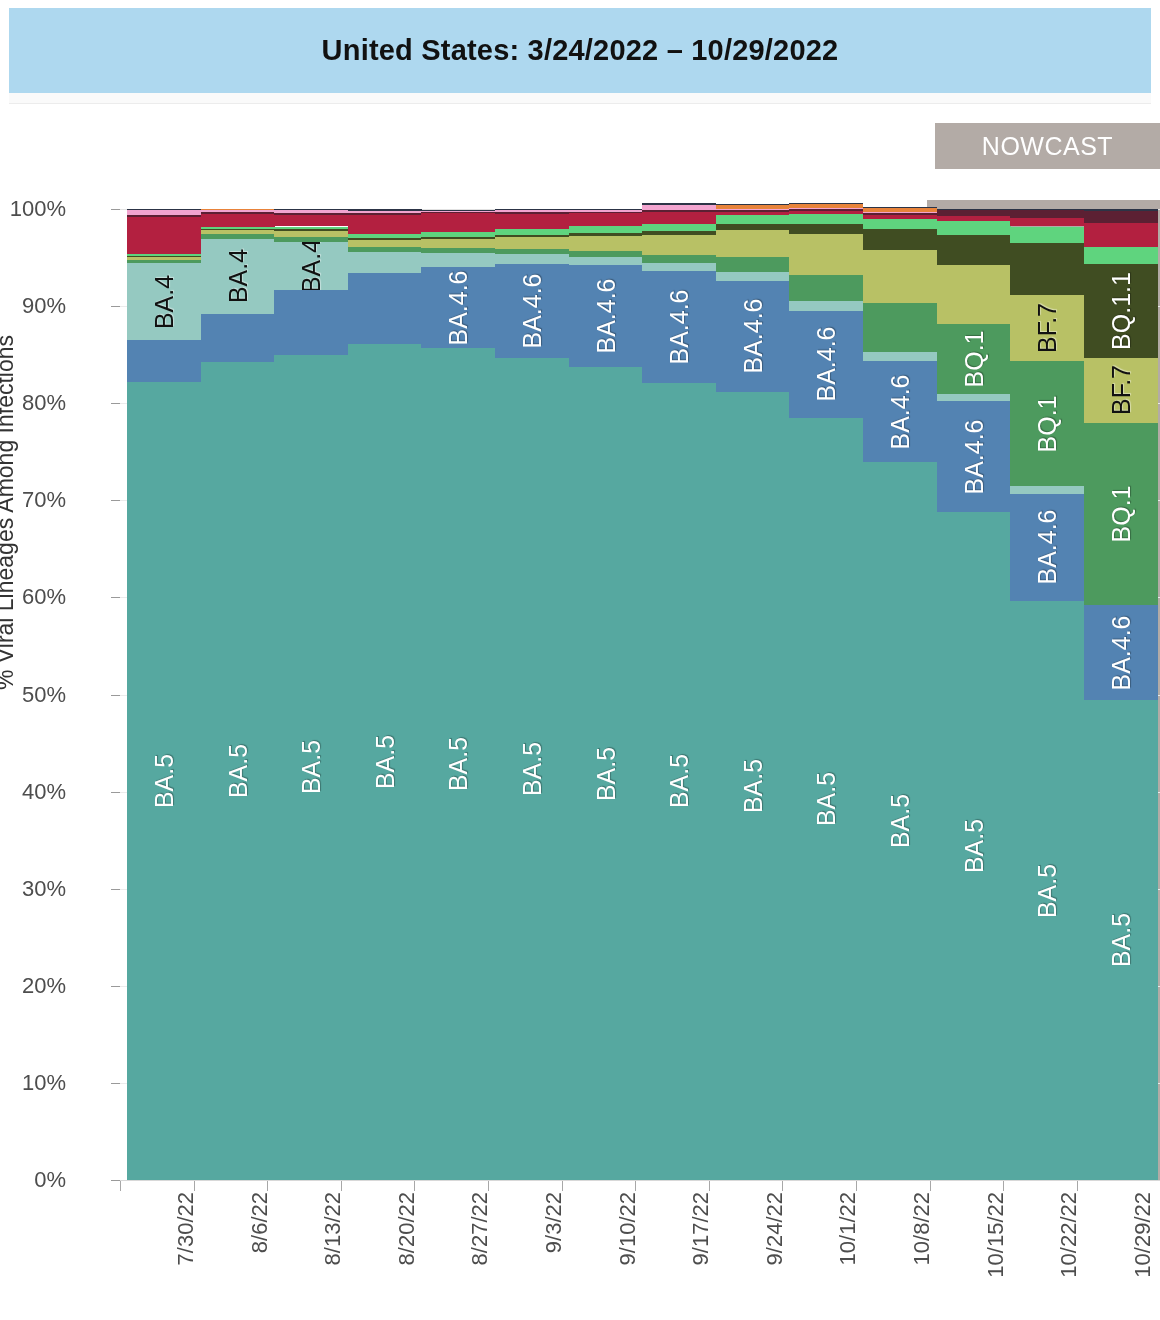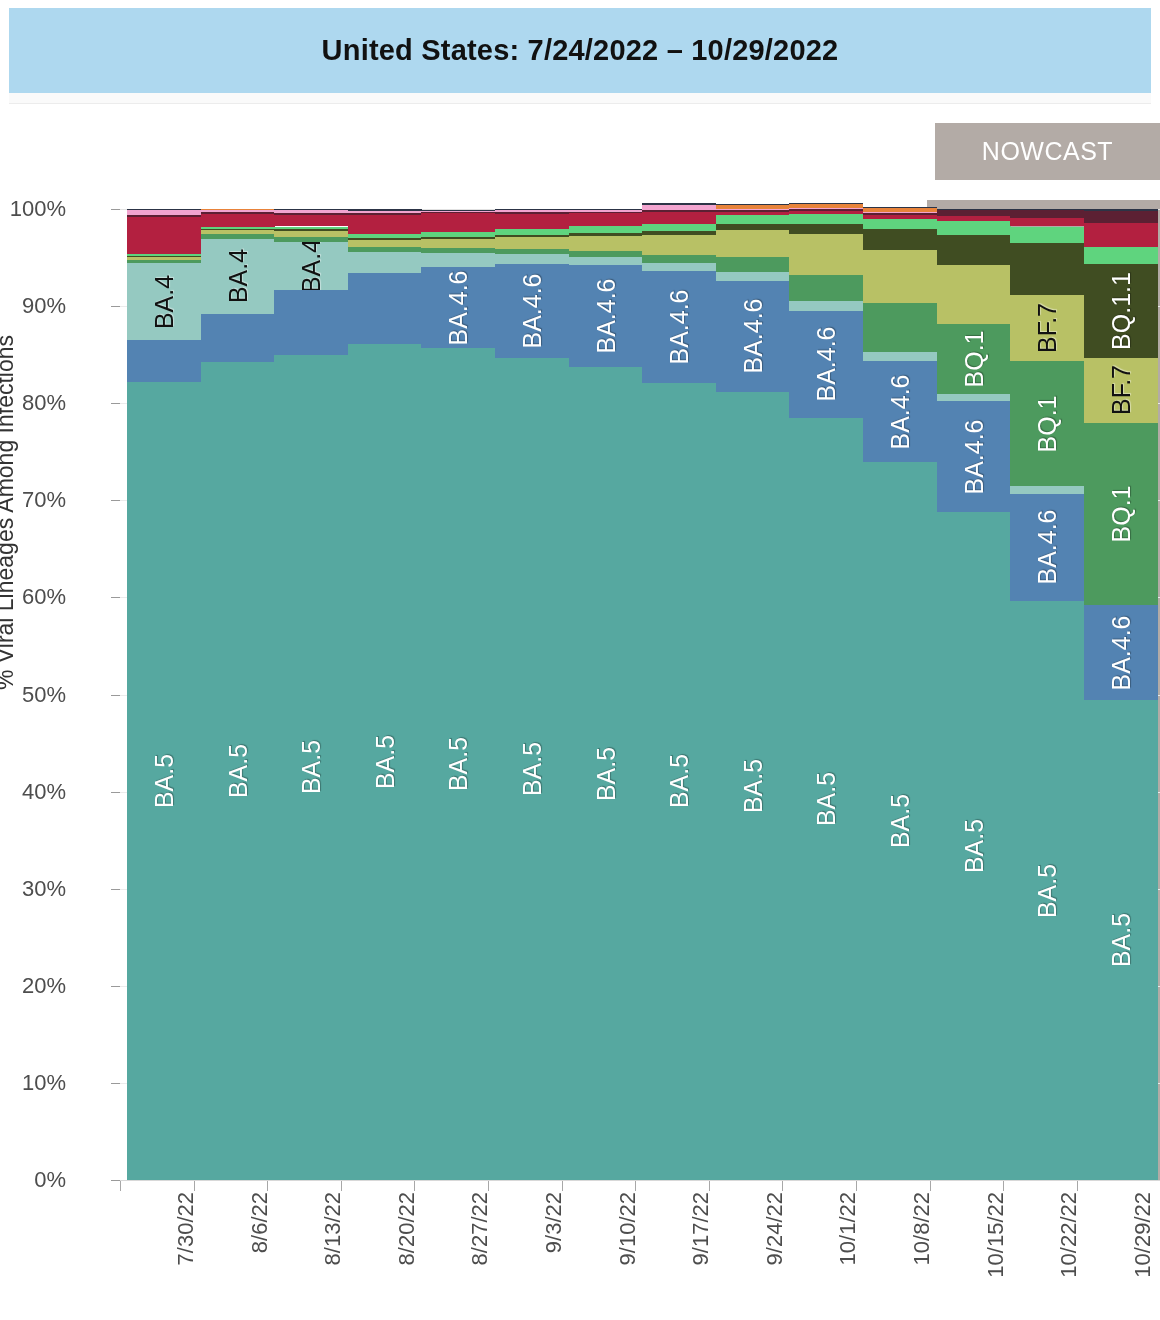--- a/index.html
+++ b/index.html
@@ -22,21 +22,21 @@
     letter-spacing:.2px;
     font-family:"Liberation Sans", sans-serif;
   }
   #header-underline{
     position:absolute;left:9px;top:93px;width:1142px;height:10px;
     background:#fafafa;border-bottom:1px solid #ececec;
   }
 
   
   #nowcast-banner{
-    position:absolute;left:935px;top:123px;width:225px;height:57px;
+    position:absolute;left:935px;top:123px;width:225px;height:46px;
     background:#b3aba6;
     display:flex;align-items:center;justify-content:center;
   }
   #nowcast-banner span{
     color:#ffffff;font-size:25px;letter-spacing:.5px;
   }
 
   
   #plot{
     position:absolute;left:0;top:0;width:1160px;height:1320px;
@@ -101,21 +101,21 @@
     position:absolute;top:1192px;width:120px;
     transform-origin:left top;transform:rotate(-90deg);
     text-align:right;font-size:22px;color:#4d4d4d;
     font-family:"Liberation Sans", sans-serif;
   }
 </style>
 </head>
 <body>
 
 <div id="header-band">
-  <div id="header-title">United States: 7/24/2022 – 10/29/2022</div>
+  <div id="header-title">United States: 3/24/2022 – 10/29/2022</div>
 </div>
 <div id="header-underline"></div>
 
 <div id="nowcast-banner">
   <span>NOWCAST</span>
 </div>
 
 <div id="plot">
   <div id="y-axis-title">% Viral Lineages Among Infections</div>
   <div id="y-ticks-layer">

